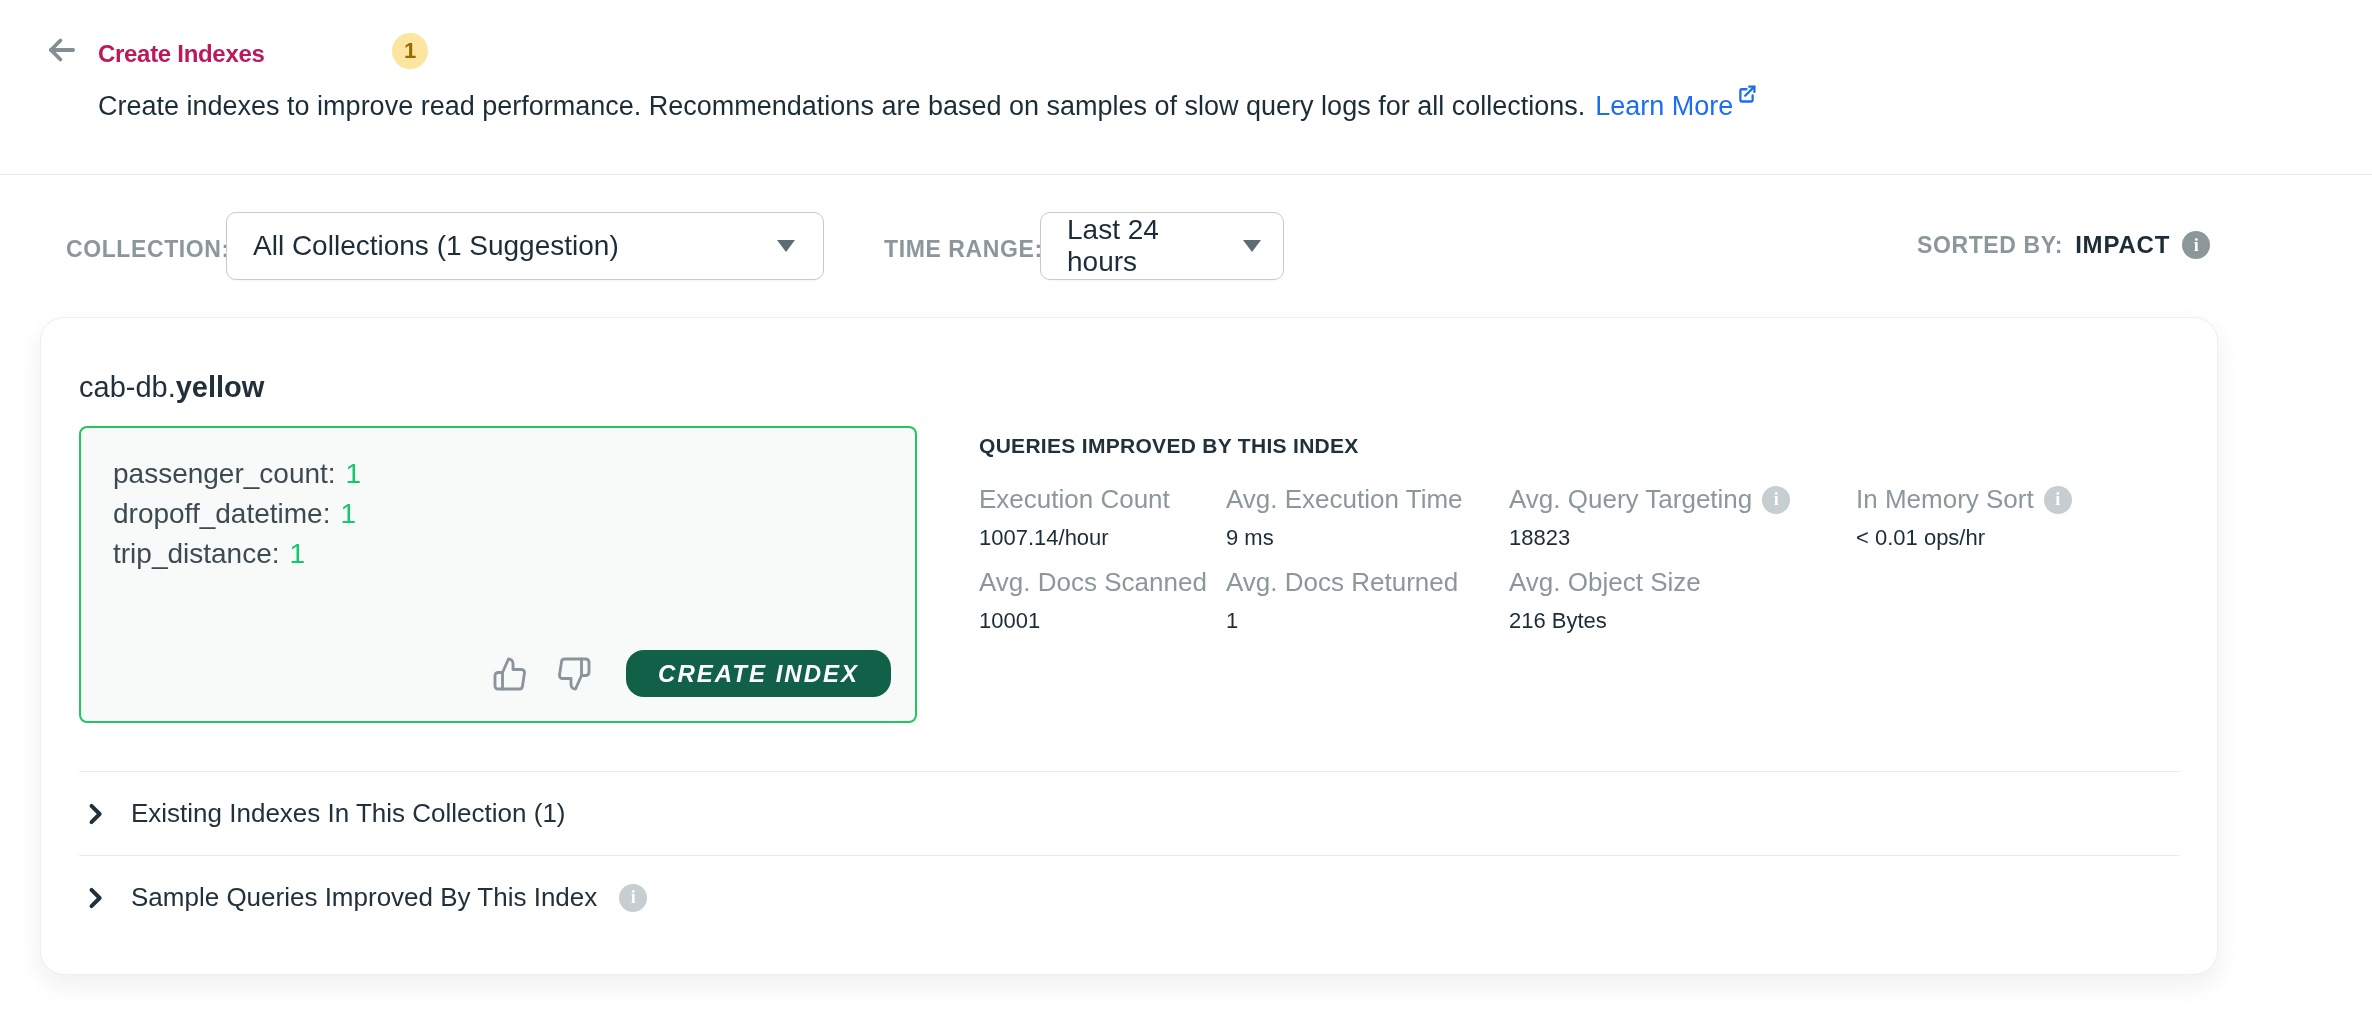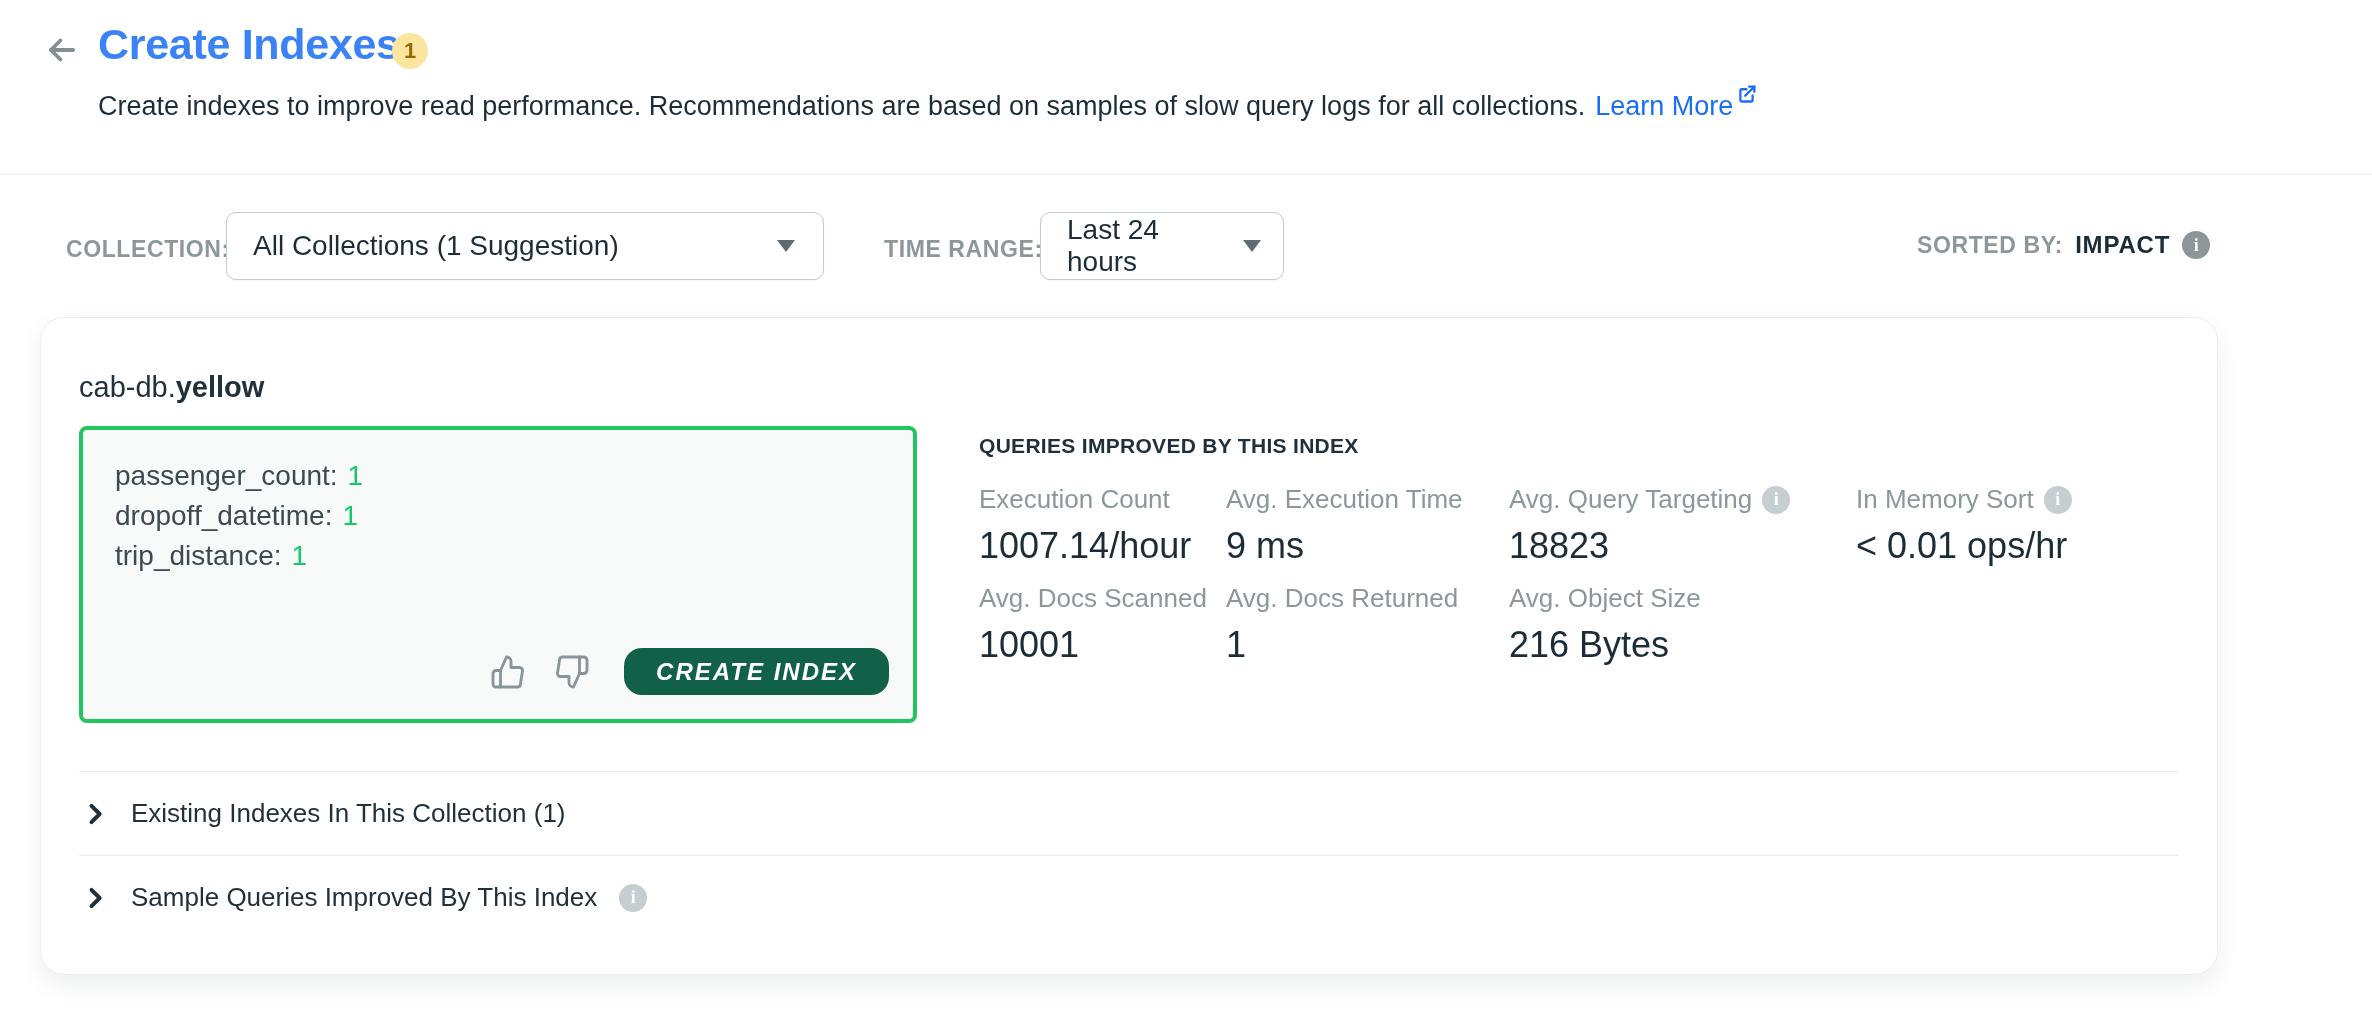--- a/index.html
+++ b/index.html
@@ -8,22 +8,22 @@
     position:relative; width:2372px; height:1018px; background:#ffffff;
     font-family:"Liberation Sans", sans-serif; color:#1c2d38; overflow:hidden;
   }
 
   
   .back-btn {
     position:absolute; left:40px; top:28px; width:44px; height:44px;
     background:none; border:none; cursor:pointer; display:flex; align-items:center; justify-content:center;
   }
   .page-title {
-    position:absolute; left:98px; top:20px; font-size:43px; font-weight:bold;
-    color:#3b82f6; letter-spacing:-0.3px;
+    position:absolute; left:98px; top:40px; font-size:24px; font-weight:bold;
+    color:#be185d; letter-spacing:-0.3px;
   }
   .count-badge {
     position:absolute; left:392px; top:33px; width:36px; height:36px; border-radius:50%;
     background:#fbe59f; color:#9a6700; font-size:22px; font-weight:bold;
     display:flex; align-items:center; justify-content:center;
   }
   .subtitle {
     position:absolute; left:98px; top:84px; font-size:27px; color:#1c2d38;
     white-space:nowrap;
   }
@@ -68,42 +68,42 @@
   .card {
     position:absolute; left:40px; top:317px; width:2178px; height:658px;
     background:#ffffff; border:1px solid #ebefee; border-radius:24px;
     box-shadow:0 10px 24px rgba(0,30,43,0.07);
   }
   .card-title { position:absolute; left:38px; top:53px; font-size:29px; color:#21313c; }
   .card-title b { font-weight:bold; }
 
   .code-block {
     position:absolute; left:38px; top:108px; width:838px; height:297px;
-    background:#f8faf9; border:4px solid #22c55e; border-radius:8px;
+    background:#f8faf9; border:2px solid #22c55e; border-radius:8px;
     padding:26px 0 0 32px; font-size:28px; color:#3d4a52;
   }
   .code-line { line-height:40px; white-space:nowrap; }
   .code-val { color:#13c96b; margin-left:10px; }
   .code-actions {
     position:absolute; right:24px; bottom:24px; display:flex; align-items:center; gap:24px;
   }
   .thumb-btn { background:none; border:none; cursor:pointer; width:40px; height:40px; display:flex; align-items:center; justify-content:center; }
   .create-index-btn {
     height:47px; padding:0 32px; margin-left:8px; background:#116149; color:#ffffff;
     border:none; border-radius:18px; font-family:"Liberation Sans", sans-serif;
     font-size:24px; font-weight:bold; letter-spacing:2px; cursor:pointer;font-style:italic;
   }
 
   
   .metrics { position:absolute; left:938px; top:116px; width:1200px; }
   .metrics-heading { font-size:21px; font-weight:bold; color:#21313c; letter-spacing:0.3px; margin-bottom:26px; }
   .metrics-grid { display:grid; grid-template-columns:247px 283px 347px auto; row-gap:16px; }
   .metric-label-row { display:flex; align-items:center; gap:10px; }
   .metric-label { font-size:26px; color:#8c979c; white-space:nowrap; }
-  .metric-value { font-size:36px; color:#1c2d38; margin-top:10px; white-space:nowrap; }
+  .metric-value { font-size:22px; color:#1c2d38; margin-top:10px; white-space:nowrap; }
 
   
   .sections { position:absolute; left:38px; right:38px; top:453px; }
   .section-row {
     border-top:1px solid #e8edeb; padding:26px 0 26px 2px;
     display:flex; align-items:center; gap:22px; cursor:pointer;
   }
   .section-label { font-size:26px; color:#21313c; }
   .chevron { flex:0 0 auto; display:flex; }
 </style>

